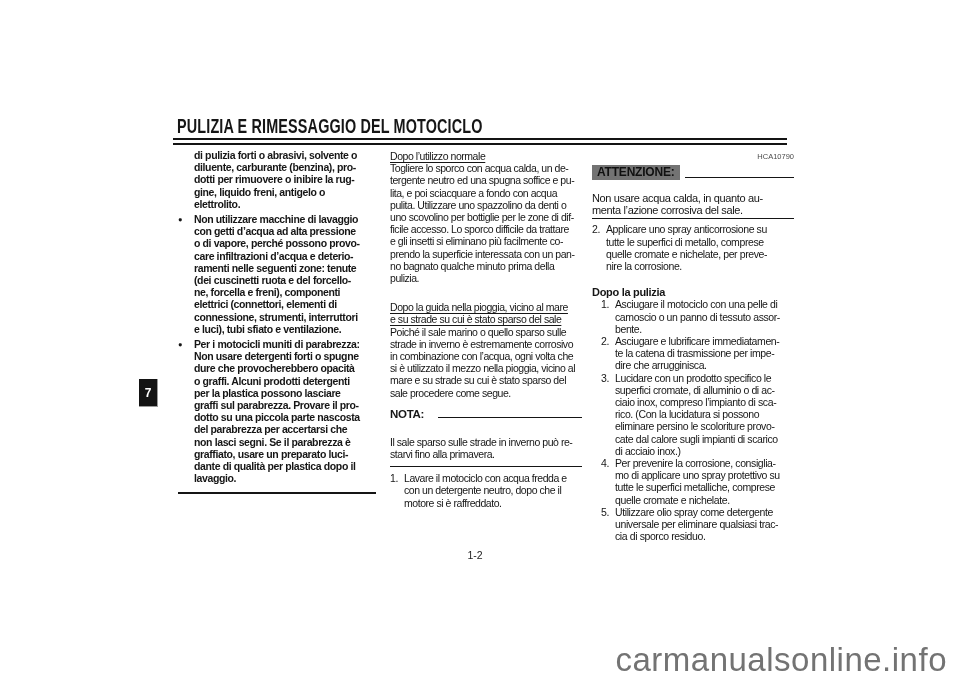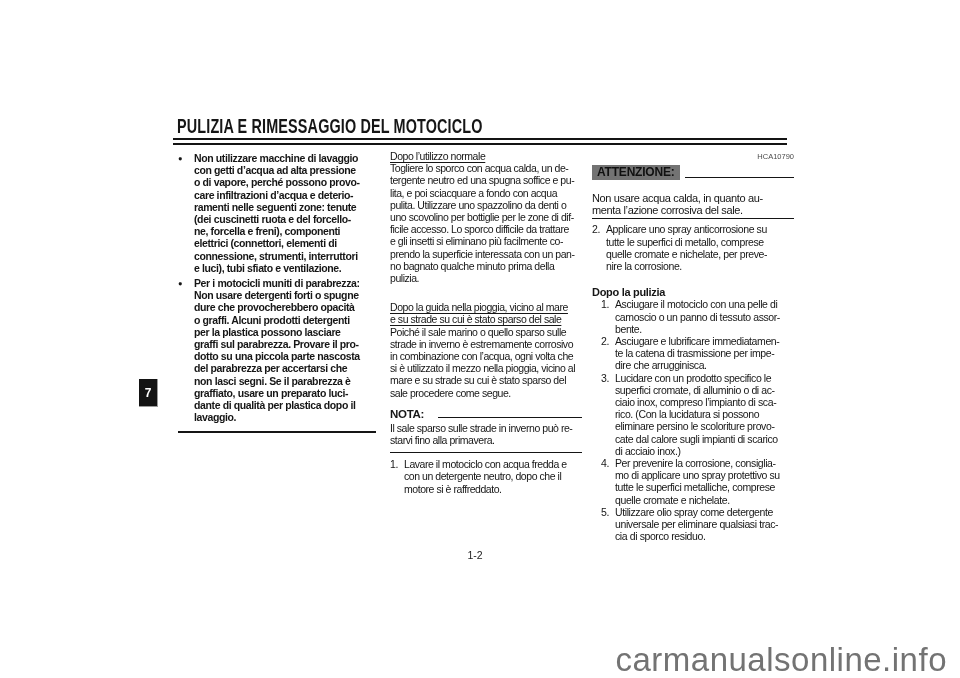--- a/index.html
+++ b/index.html
@@ -42,21 +42,21 @@
   .end-rule{ border-top:2px solid #151515; margin-top:8px; width:198px; }
 
   .col2{ left:390px; top:150px; width:192px; letter-spacing:-0.45px; }
   .underlined{ text-decoration:underline; text-underline-offset:2px; text-decoration-thickness:1px; }
   .h2gap{ margin-top:17px; }
   .nota-row{ display:flex; align-items:flex-end; margin-top:7px; height:14px;gap:9px; }
   .nota-label{ font-weight:bold; font-size:11.5px; letter-spacing:-0.3px; }
   .fill-line{ flex:1; border-bottom:1.5px solid #151515; margin:0 0 2px 5px; }
   .rule{ border-top:1.5px solid #151515; }
   .r-col2{ margin-top:6px; }
-  .note-text{ margin-top:2px; }
+  .note-text{ margin-top:16px; }
   .list-row{ display:flex; }
   .num{ width:14px; flex:none; }
   .item1{ margin-top:5px; }
 
   .col3{ left:592px; top:149px; width:202px; letter-spacing:-0.4px; }
   .code{ text-align:right; font-size:7.5px; letter-spacing:0; color:#4a4a4a; height:10px; margin:2px 0 2px 0; }
   .att-row{ display:flex; align-items:flex-end; height:17px; }
   .att-label{ background:#737373; color:#101010; font-weight:bold; font-size:12px;
               padding:1px 5px 2px 5px; letter-spacing:-0.2px; }
   .warn{ font-weight:normal; font-size:11px; letter-spacing:-0.35px; margin-top:12px; }
@@ -78,20 +78,25 @@
 <body>
 
 <div class="page">
 
   <div class="chapter-tab">7</div>
 
   <h1 class="title">PULIZIA E RIMESSAGGIO DEL MOTOCICLO</h1>
   <div class="title-rule"></div>
 
   <div class="col col1">
+    <div class="c1-intro pre">di pulizia forti o abrasivi, solvente o
+diluente, carburante (benzina), pro-
+dotti per rimuovere o inibire la rug-
+gine, liquido freni, antigelo o
+elettrolito.</div>
     <div class="bullet-row">
       <span class="bullet">●</span>
       <div class="pre">Non utilizzare macchine di lavaggio
 con getti d’acqua ad alta pressione
 o di vapore, perché possono provo-
 care infiltrazioni d’acqua e deterio-
 ramenti nelle seguenti zone: tenute
 (dei cuscinetti ruota e del forcello-
 ne, forcella e freni), componenti
 elettrici (connettori, elementi di

